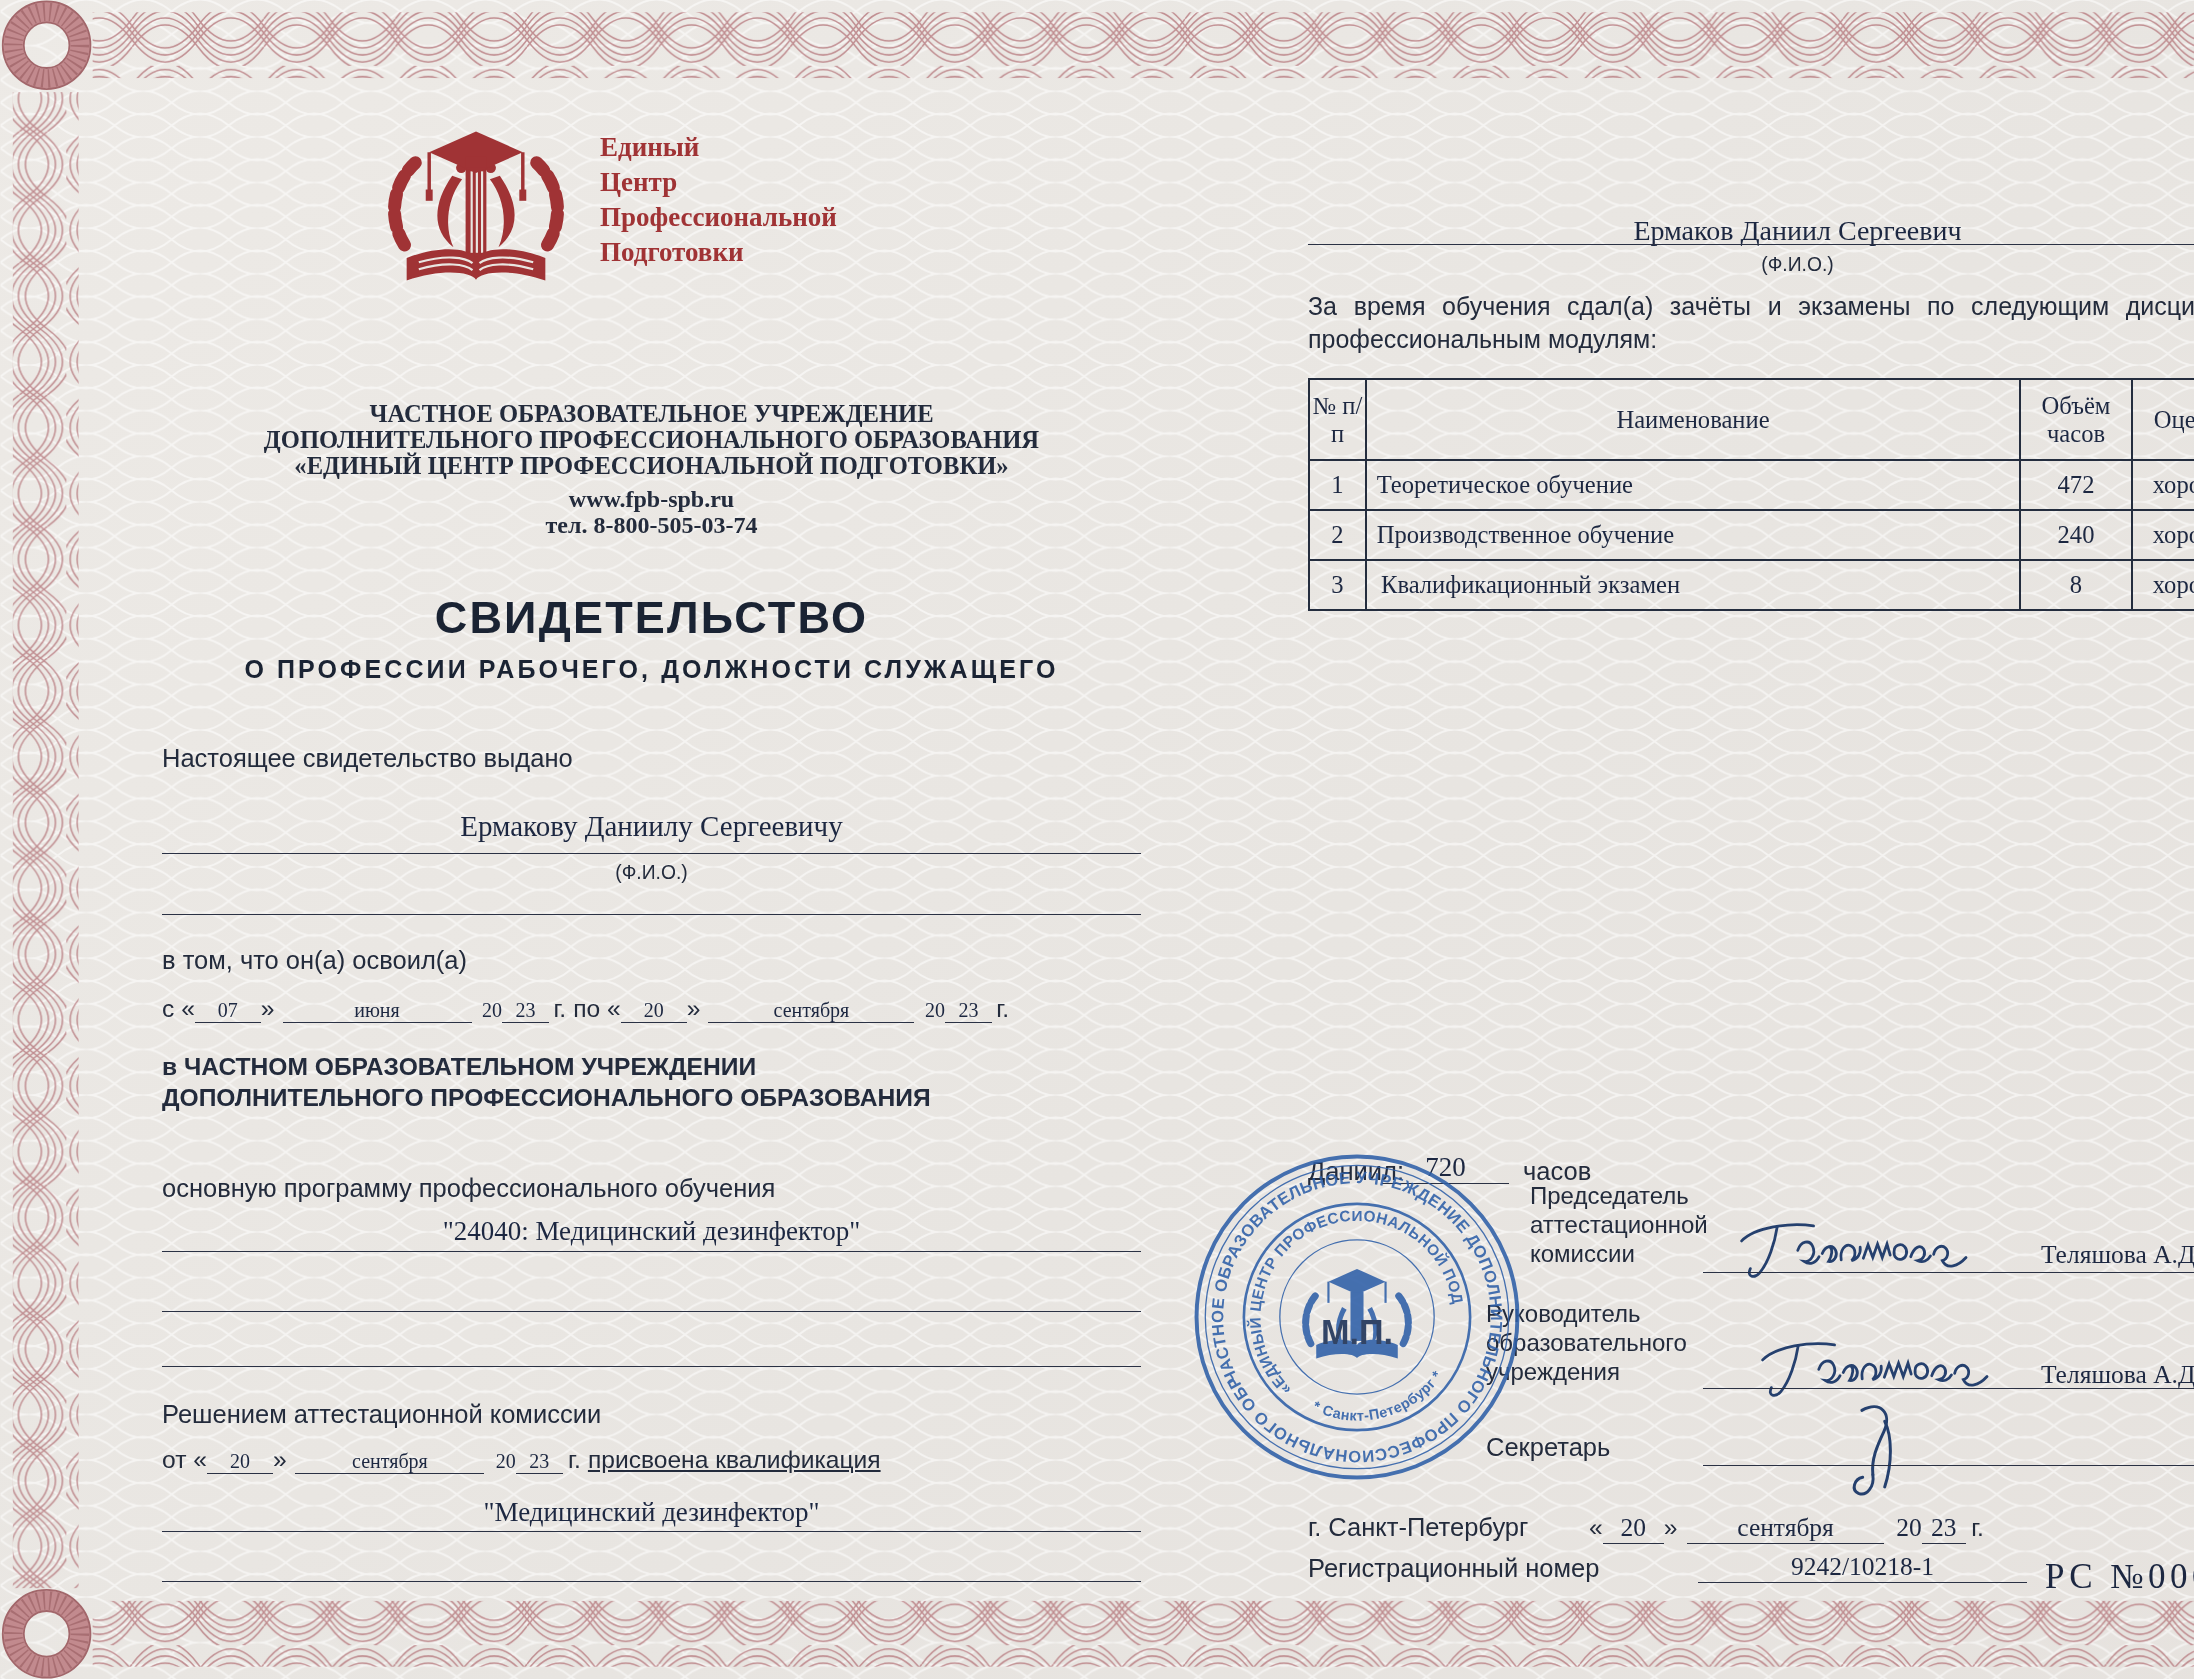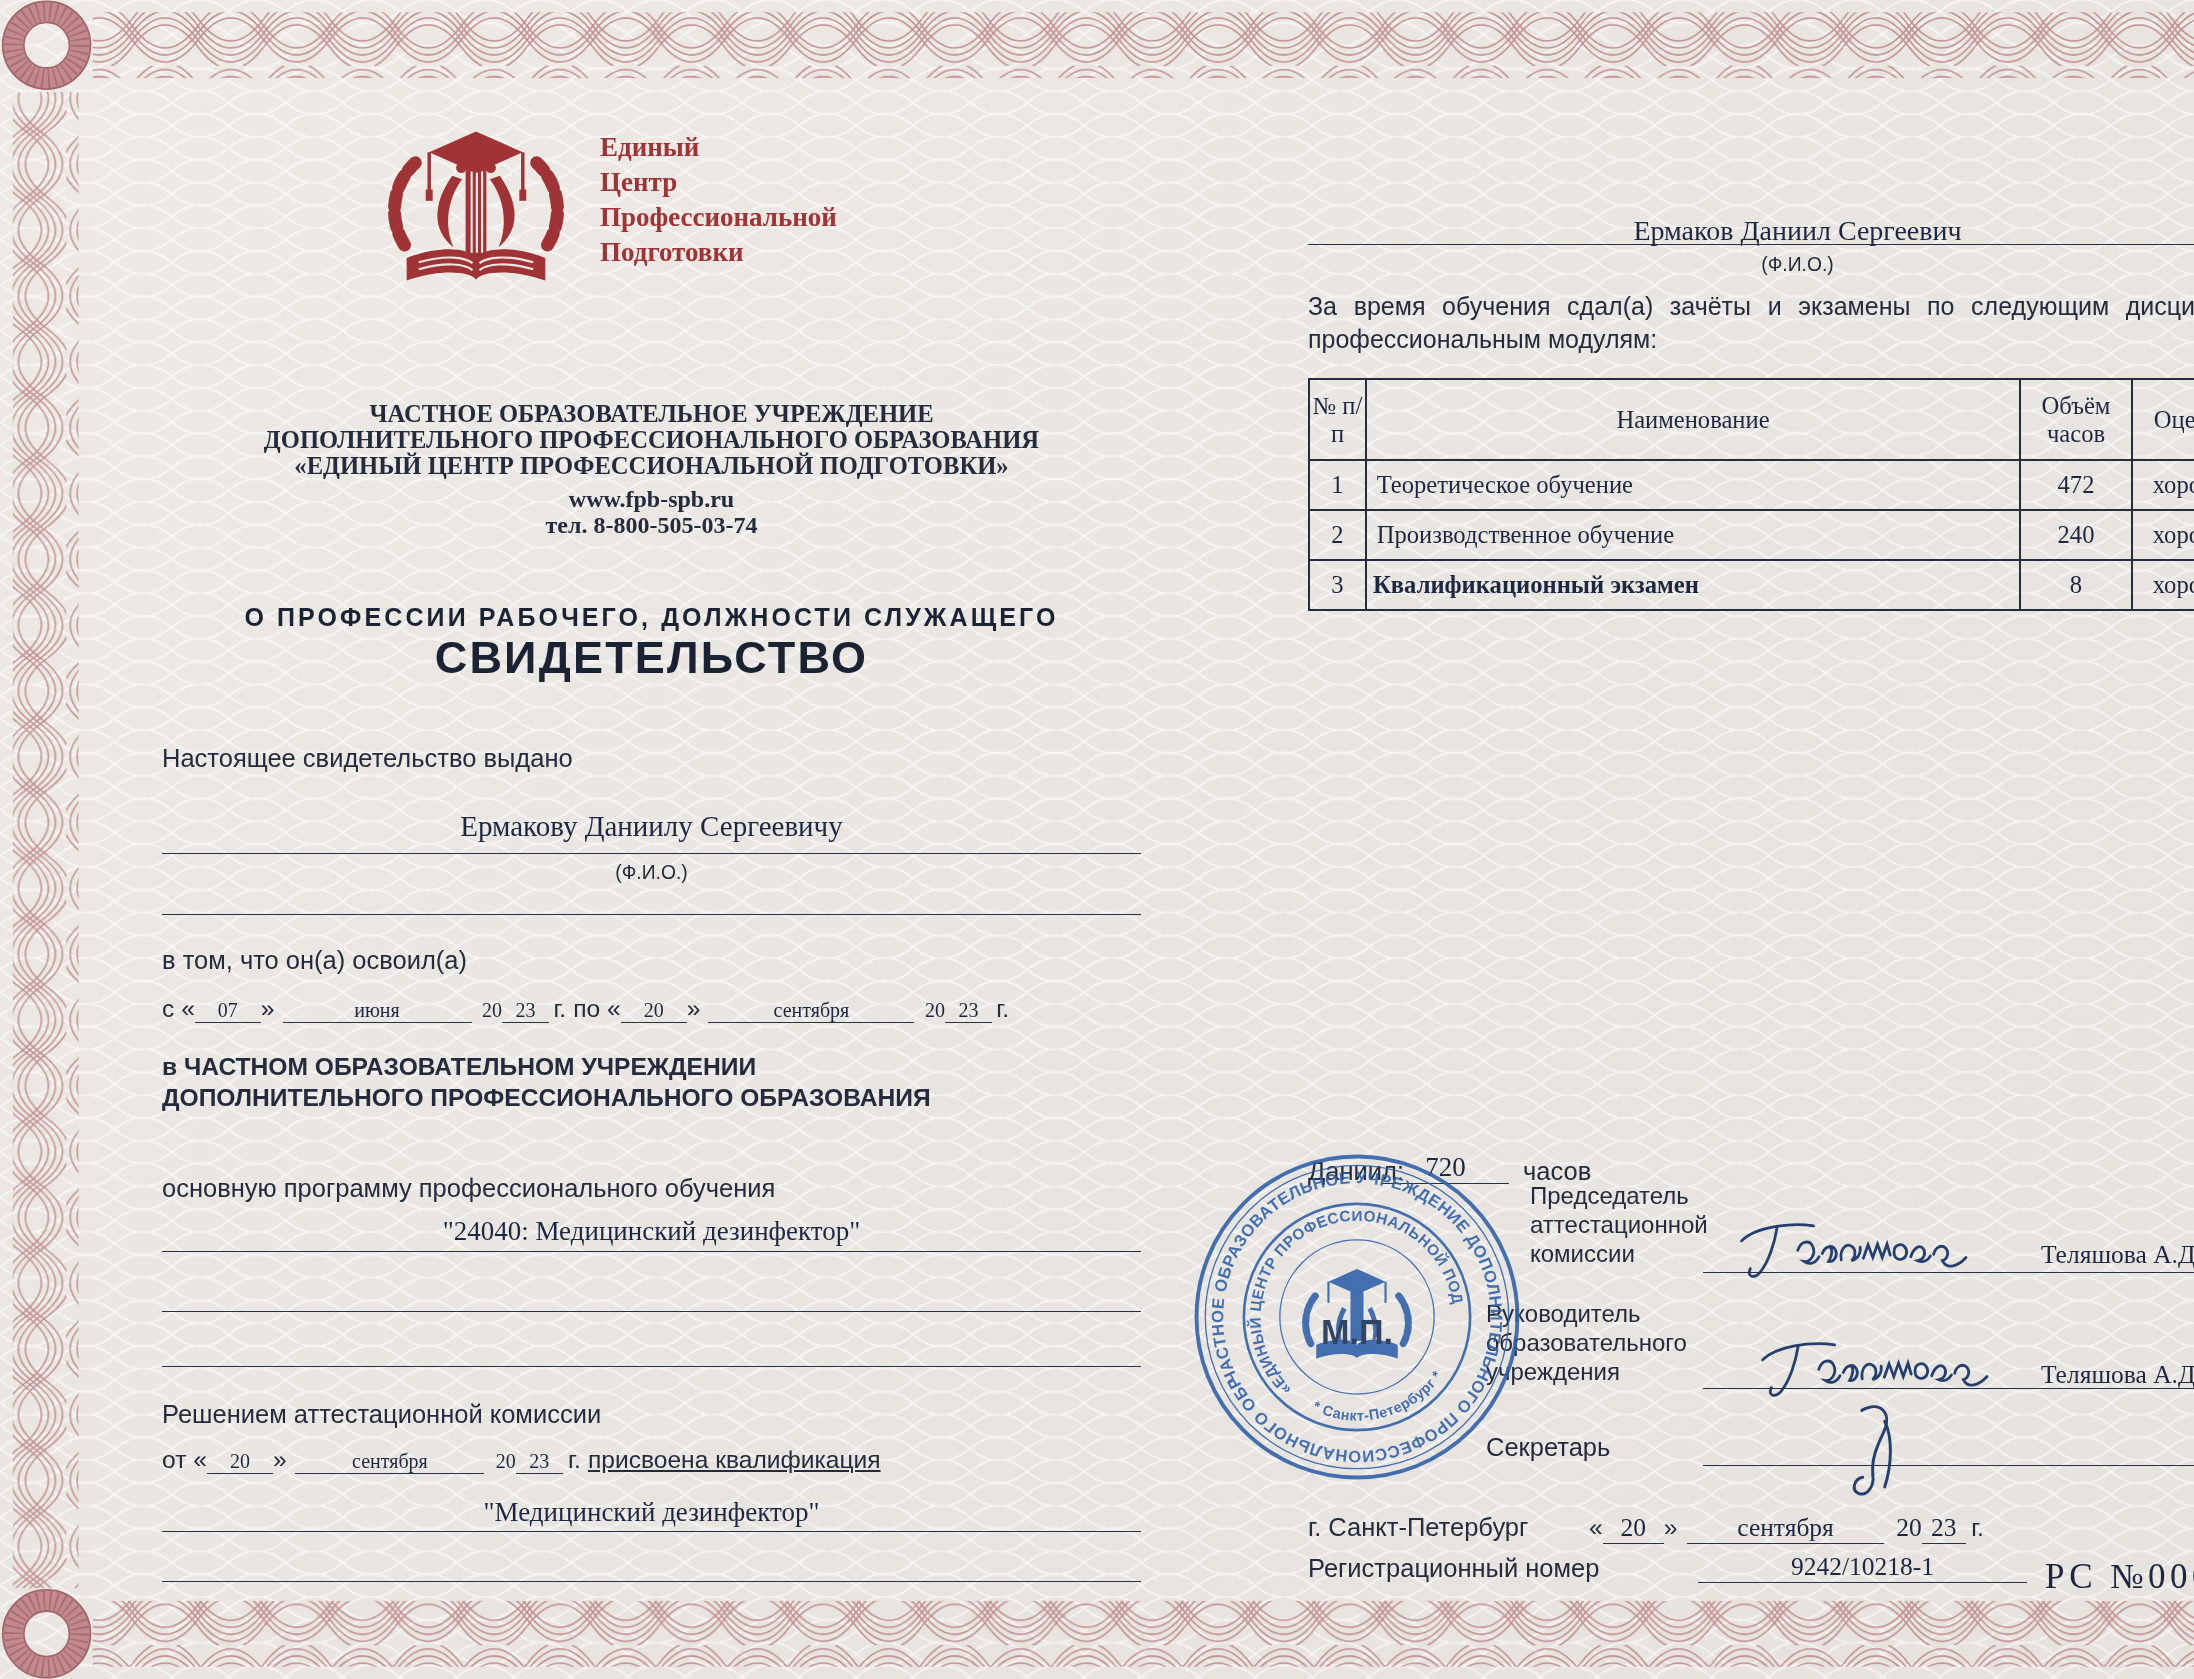--- a/index.html
+++ b/index.html
@@ -124,22 +124,22 @@
 
   <div class="abs serif center ink" style="left:162px;top:356px;width:979px;font-weight:bold;font-size:24.6px;line-height:26px;margin-top:45px;">
     <div>ЧАСТНОЕ ОБРАЗОВАТЕЛЬНОЕ УЧРЕЖДЕНИЕ</div>
     <div>ДОПОЛНИТЕЛЬНОГО ПРОФЕССИОНАЛЬНОГО ОБРАЗОВАНИЯ</div>
     <div>«ЕДИНЫЙ ЦЕНТР ПРОФЕССИОНАЛЬНОЙ ПОДГОТОВКИ»</div>
     <div style="margin-top:7px;font-size:24px;">www.fpb-spb.ru</div>
     <div style="font-size:24px;">тел. 8-800-505-03-74</div>
   </div>
 
   <div class="abs sans center" style="left:162px;top:592px;width:979px;color:#1a2333;">
+    <div style="font-size:45px;font-weight:bold;letter-spacing:2.2px;">СВИДЕТЕЛЬСТВО</div>
     <div style="margin-top:10.5px;font-size:25px;font-weight:bold;letter-spacing:3.1px;">О ПРОФЕССИИ РАБОЧЕГО, ДОЛЖНОСТИ СЛУЖАЩЕГО</div>
-    <div style="font-size:45px;font-weight:bold;letter-spacing:2.2px;">СВИДЕТЕЛЬСТВО</div>
   </div>
 
   <div class="abs sans ink lbl58" style="left:162px;top:744px;">Настоящее свидетельство выдано</div>
 
   <div class="abs serif val center" style="left:162px;top:810px;width:979px;font-size:29px;">Ермакову Даниилу Сергеевичу</div>
   <div class="abs rule" style="left:162px;top:853px;width:979px;"></div>
   <div class="abs sans ink center" style="left:162px;top:862px;width:979px;font-size:19.3px;">(Ф.И.О.)</div>
 
   <div class="abs rule" style="left:162px;top:914px;width:979px;"></div>
 
@@ -217,21 +217,21 @@
       <td class="center">хорошо</td>
     </tr>
     <tr style="height:50px;">
       <td class="center">2</td>
       <td style="padding-left:9.7px;">Производственное обучение</td>
       <td class="center">240</td>
       <td class="center">хорошо</td>
     </tr>
     <tr style="height:50px;">
       <td class="center">3</td>
-      <td style="padding-left:6px;font-weight:bold;">Квалификационный экзамен</td>
+      <td style="padding-left:14px;">Квалификационный экзамен</td>
       <td class="center">8</td>
       <td class="center">хорошо</td>
     </tr>
   </tbody>
     </table>
 
   <div class="abs sans ink lbl58" style="left:1308px;top:1157px;">Даниил:</div>
   <div class="abs serif uval val" style="left:1382px;top:1152px;width:127px;font-size:27px;">720</div>
   <div class="abs sans ink lbl58" style="left:1523px;top:1157px;">часов</div>
 

